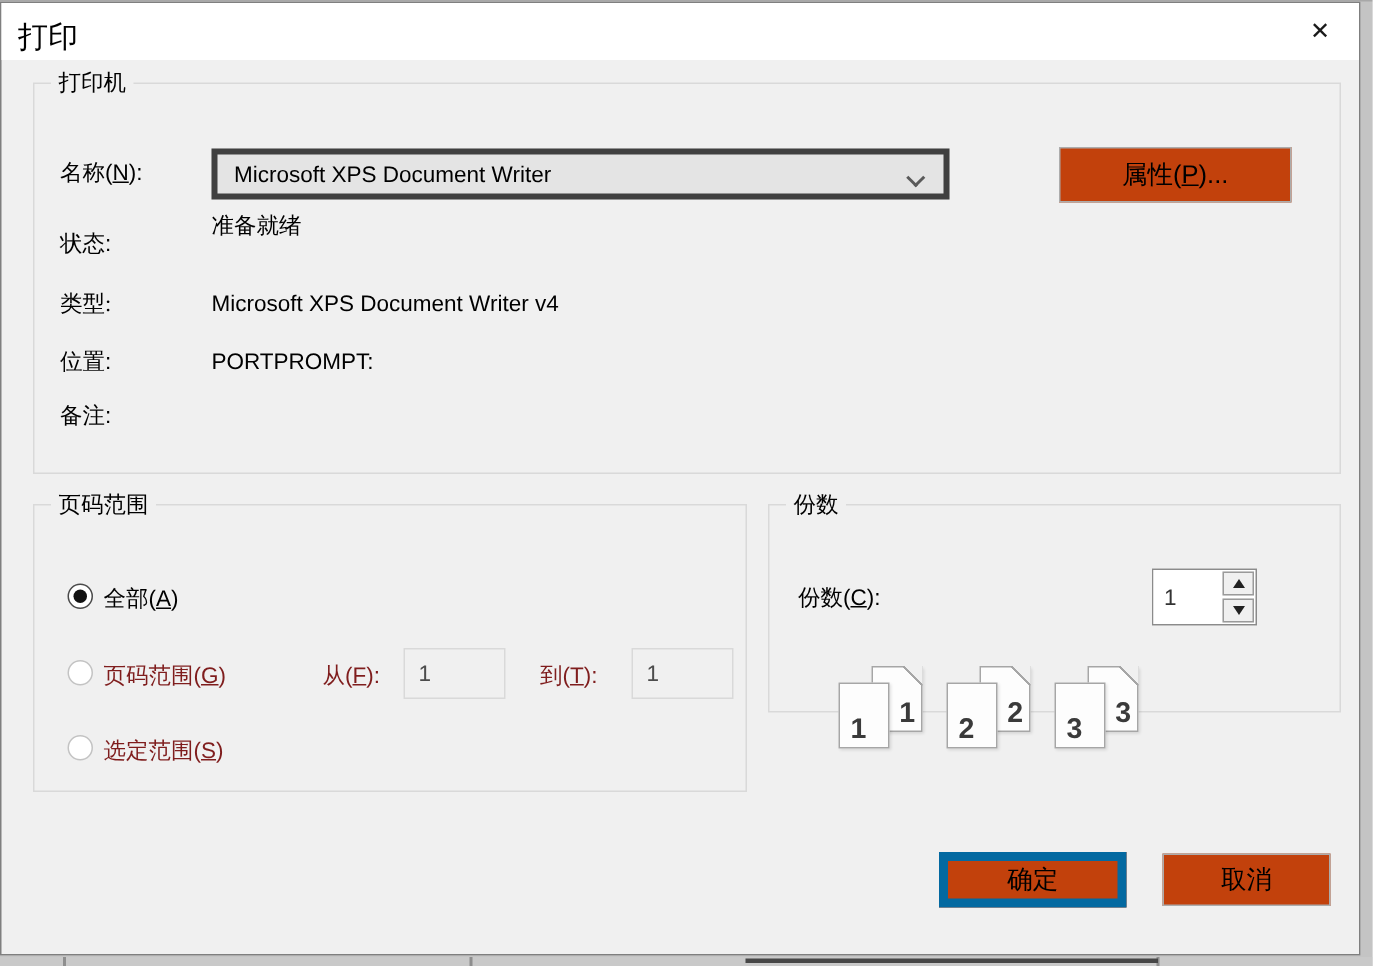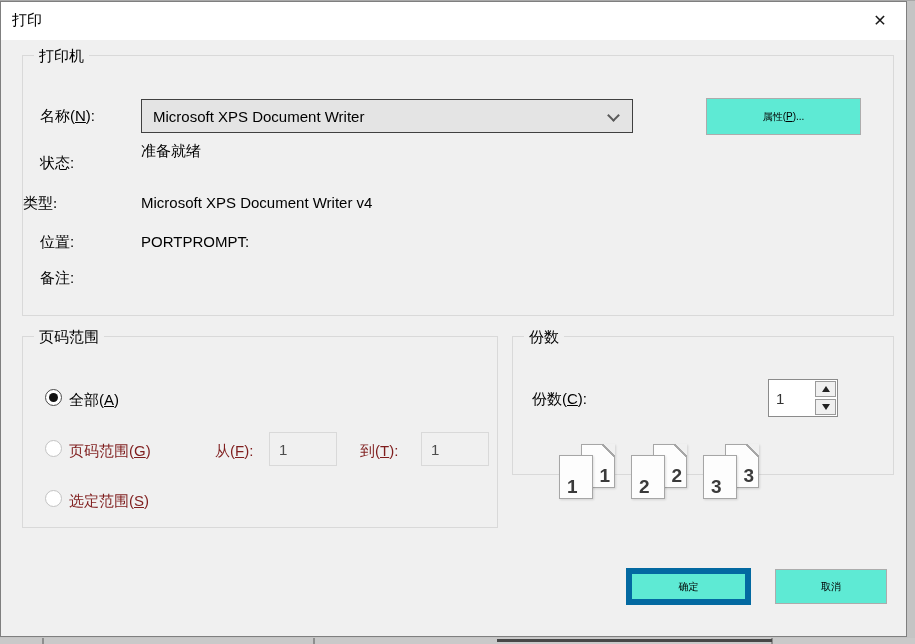--- a/index.html
+++ b/index.html
@@ -19,21 +19,21 @@
   .bg-bottom { position:absolute; left:0; top:638px; width:915px; height:6px; background:#c9c9c9; }
   .bg-bottom .vline { position:absolute; top:0; bottom:0; width:2px; background:#8e8e8e; }
   .bg-bottom .dark-seg { position:absolute; left:497px; top:1px; width:275px; height:3px; background:#474747; }
 
   
   .dialog {
     position:absolute; left:0; top:1px; width:907px; height:636px;
     background:#f0f0f0; border:1px solid #7f7f7f;
   }
   .titlebar { position:absolute; left:0; top:0; width:100%; height:38px; background:#ffffff; }
-  .titlebar .title { position:absolute; left:11px; top:9px; font-size:15px; }
+  .titlebar .title { position:absolute; left:11px; top:9px; font-size:20px; }
   .close-button {
     position:absolute; right:2px; top:0; width:48px; height:37px;
     display:flex; align-items:center; justify-content:center;
     font-size:16px; color:#1a1a1a; cursor:default;
   }
 
   
   .group { position:absolute; border:1px solid #d9d9d9; }
   .group-label {
     position:absolute; top:-10px; left:11px; background:#f0f0f0;
@@ -41,32 +41,32 @@
   }
   .group-printer { left:21px; top:53px; width:872px; height:261px; }
   .group-range   { left:21px; top:334px; width:476px; height:192px; }
   .group-copies  { left:511px; top:334px; width:382px; height:139px; }
 
   .abs { position:absolute; line-height:20px; }
 
   
   .combobox {
     position:absolute; left:118px; top:43px; width:492px; height:34px;
-    background:#e4e4e4; border:1px solid #404040;
+    background:#e4e4e4; border:4px solid #404040;
     display:flex; align-items:center; padding:0 34px 0 11px; cursor:default;
   }
   .chevron-down {
     position:absolute; right:14px; top:11px; width:9px; height:9px;
     border-right:2px solid #5a5a5a; border-bottom:2px solid #5a5a5a;
     transform:rotate(45deg); transform-origin:center;
   }
   .btn {
-    background:#5eead4; border:1px solid #acacac;
+    background:#c2410c; border:1px solid #acacac;
     display:flex; align-items:center; justify-content:center;
-    font-size:10px; cursor:default;
+    font-size:17px; cursor:default;
   }
   .properties-button { position:absolute; left:683px; top:42px; width:155px; height:37px; }
 
   
   .radio { position:absolute; width:17px; height:17px; border-radius:50%; background:#fff; }
   .radio.checked { border:1px solid #4a4a4a; }
   .radio.checked::after {
     content:""; position:absolute; left:3px; top:3px; width:9px; height:9px;
     border-radius:50%; background:#121212;
   }
@@ -138,21 +138,21 @@
       <span class="chevron-down"></span>
     </div>
 
     <div class="btn properties-button">
         <span><span>属性(</span><span class="u">P</span><span>)...</span></span>
       </div>
 
     <span class="abs" style="left:17px; top:97px;">状态:</span>
     <span class="abs" style="left:118px; top:85px;">准备就绪</span>
 
-    <span class="abs" style="left:0; top:137px;font-family:Liberation Serif, serif;">类型:</span>
+    <span class="abs" style="left:17px; top:137px;font-family:Liberation Serif, serif;">类型:</span>
     <span class="abs" style="left:118px; top:137px;">Microsoft XPS Document Writer v4</span>
 
     <span class="abs" style="left:17px; top:176px;">位置:</span>
     <span class="abs" style="left:118px; top:176px;">PORTPROMPT:</span>
 
     <span class="abs" style="left:17px; top:212px;">备注:</span>
     <span class="abs" style="left:118px; top:212px;"></span>
   </div>
 
   <div class="group group-range">

